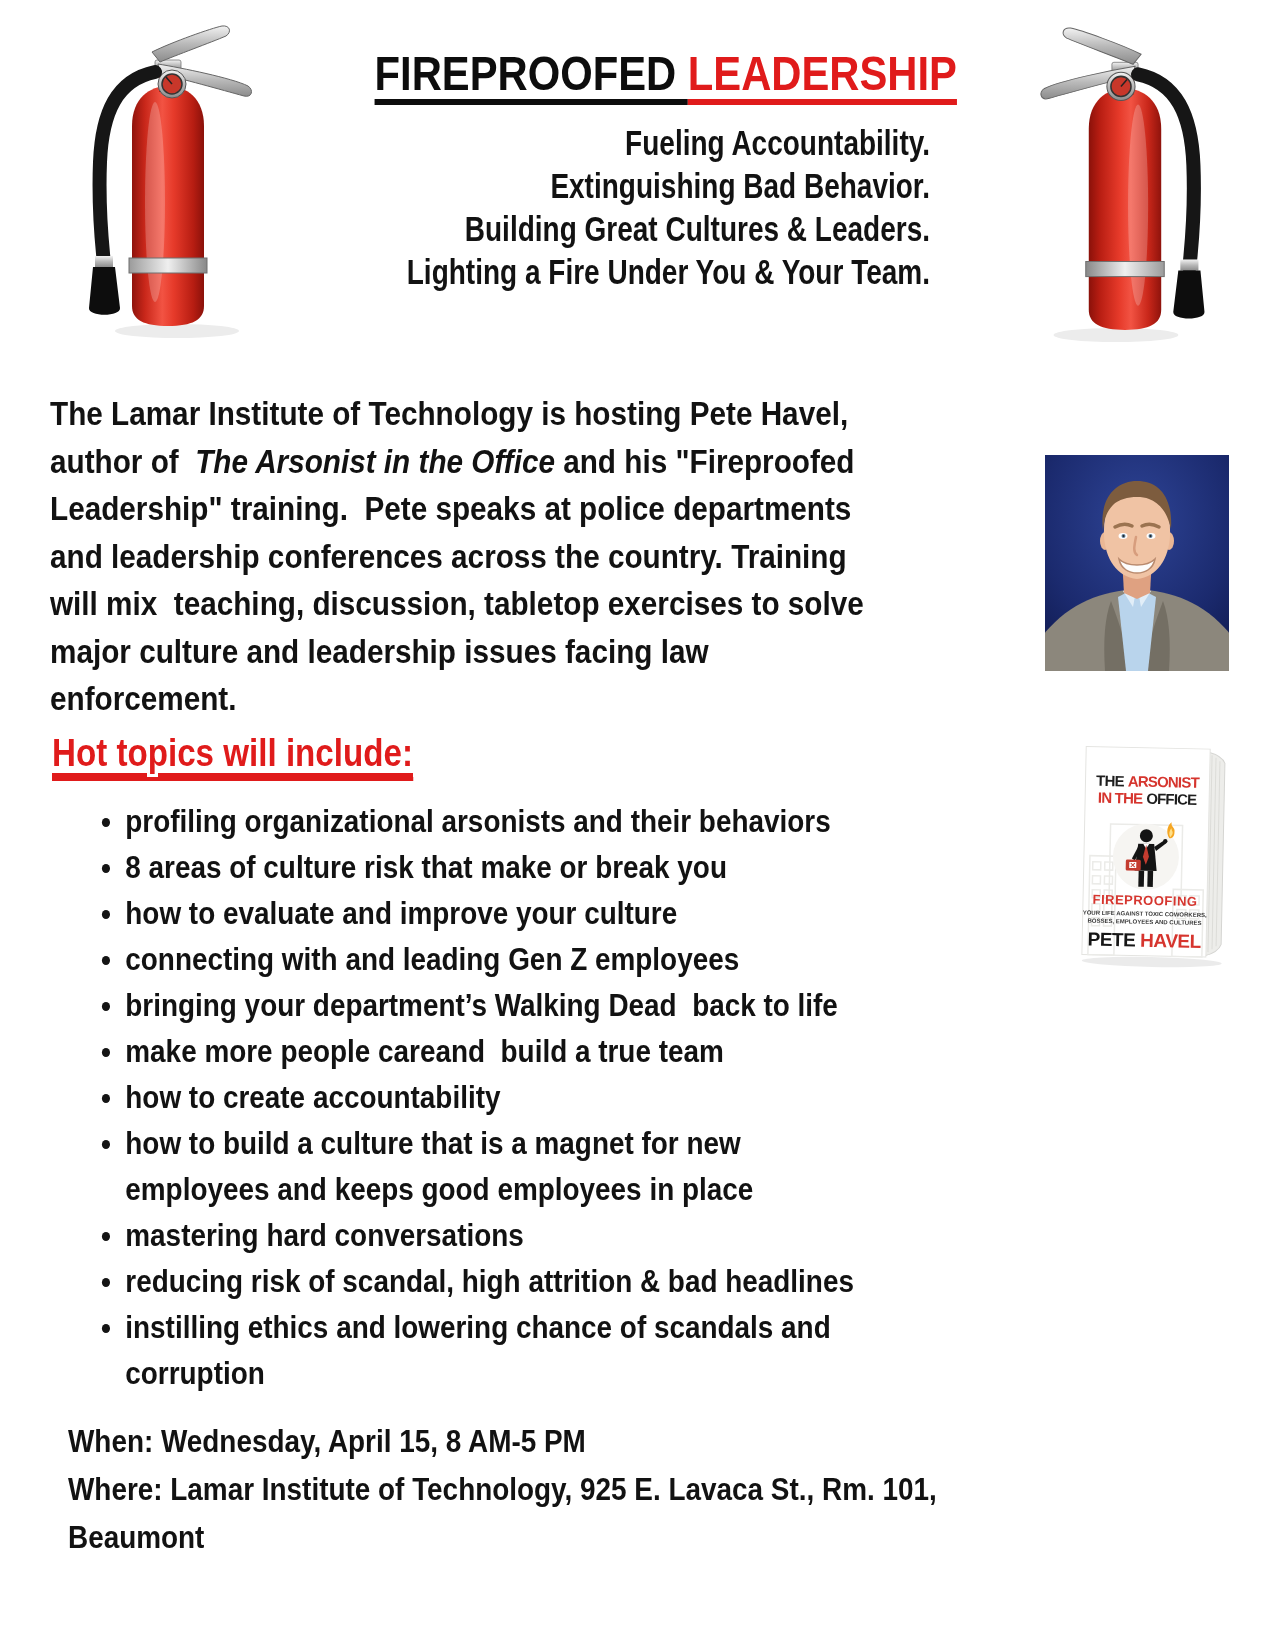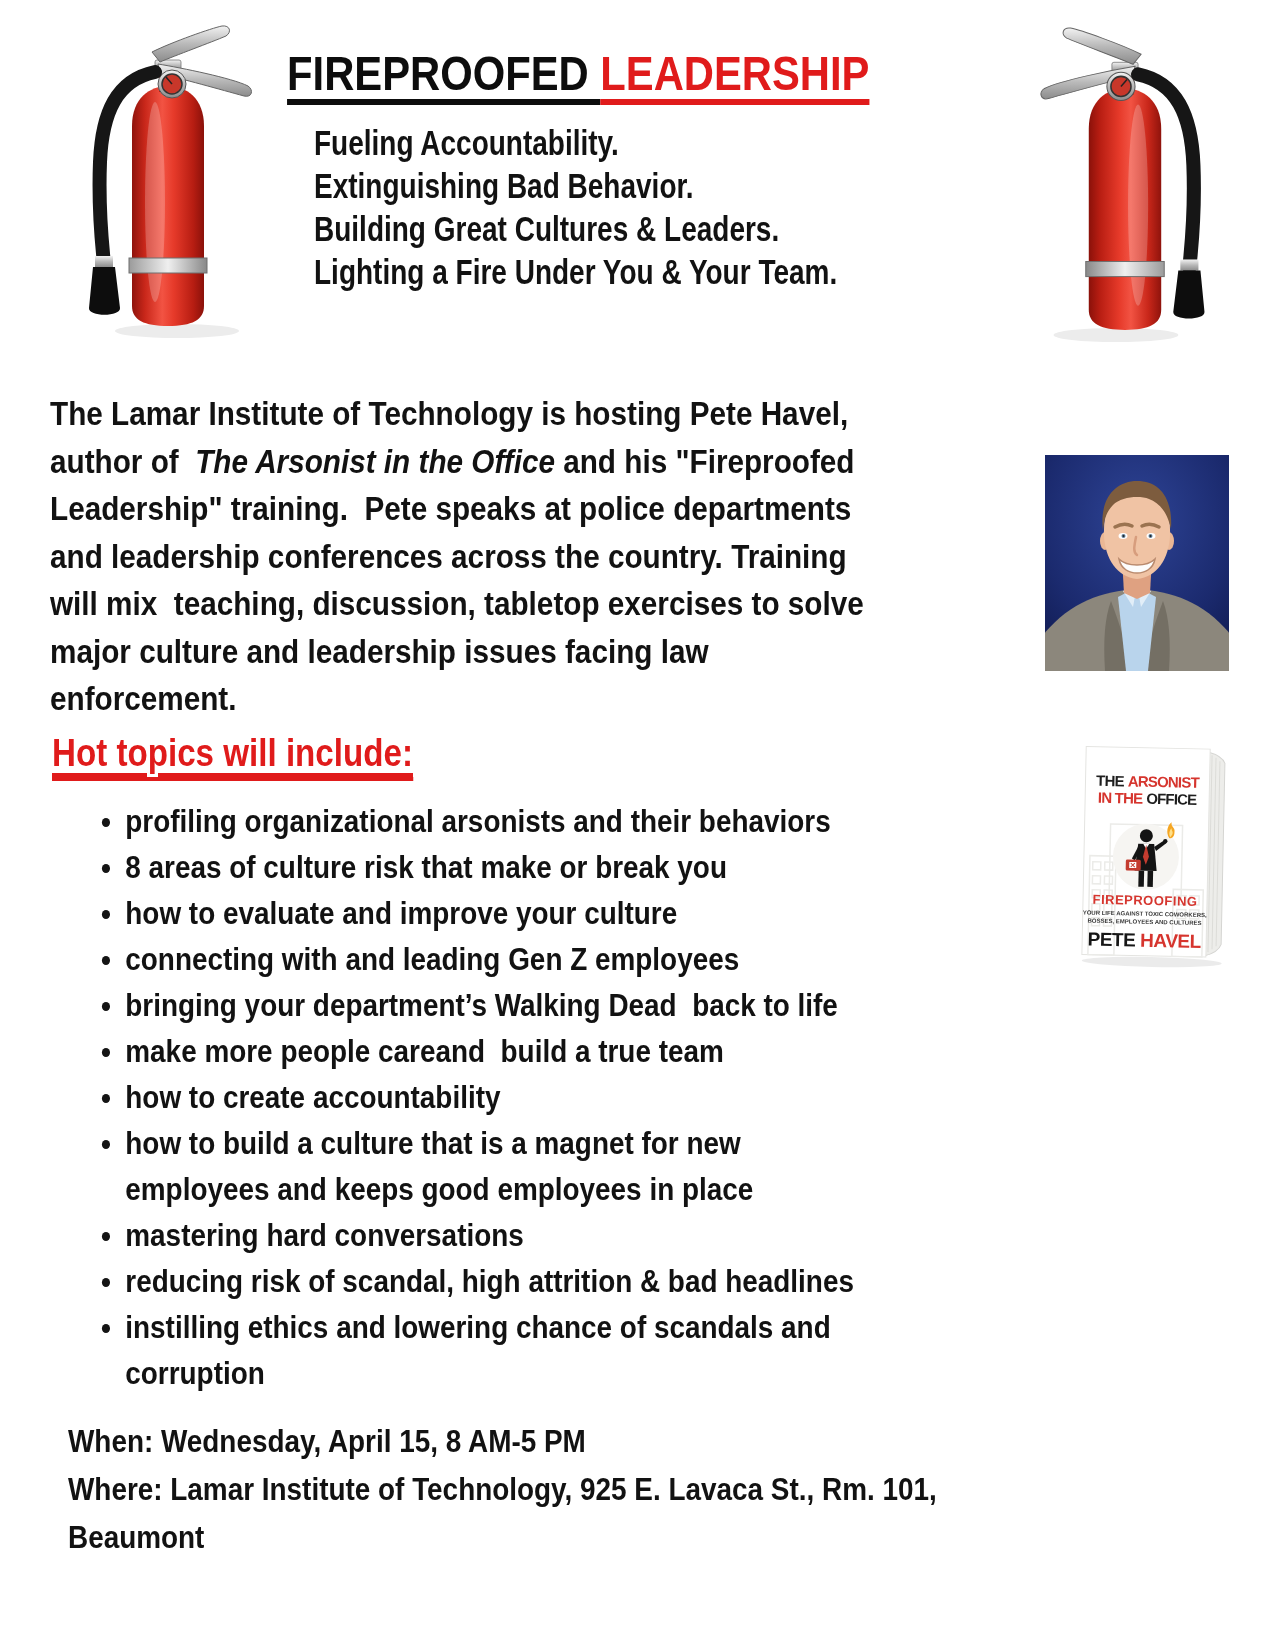--- a/index.html
+++ b/index.html
@@ -1,21 +1,21 @@
 <!DOCTYPE html>
 <html><head>
 <meta charset="utf-8">
 <style>
   html,body{margin:0;padding:0;background:#ffffff;}
   .page{
     position:relative;width:1275px;height:1650px;background:#ffffff;overflow:hidden;
     font-family:"Liberation Sans","DejaVu Sans",sans-serif;font-weight:bold;color:#121212;
   }
   
-  .header{position:absolute;left:237px;top:46px;width:770px;text-align:left;}
+  .header{position:absolute;left:237px;top:46px;width:770px;text-align:right;}
   .title{margin:0;font-size:48px;line-height:56px;white-space:nowrap;
          transform:scaleX(.87);transform-origin:50% 0;font-weight:bold;}
   .title .t-black{color:#0d0d0d;text-decoration:underline;text-decoration-thickness:6px;text-underline-offset:9px;}
   .title .t-red{color:#e01b1b;text-decoration:underline;text-decoration-thickness:6px;text-underline-offset:9px;}
   .subtitle{margin-top:19px;font-size:35px;line-height:43px;transform:scaleX(.8);transform-origin:50% 0;}
   .subtitle .sline{white-space:pre;}
   
   .intro{position:absolute;left:50px;top:390px;font-size:33px;line-height:47.5px;
          transform:scaleX(.9);transform-origin:0 0;}
   .intro .iline{white-space:pre;}

